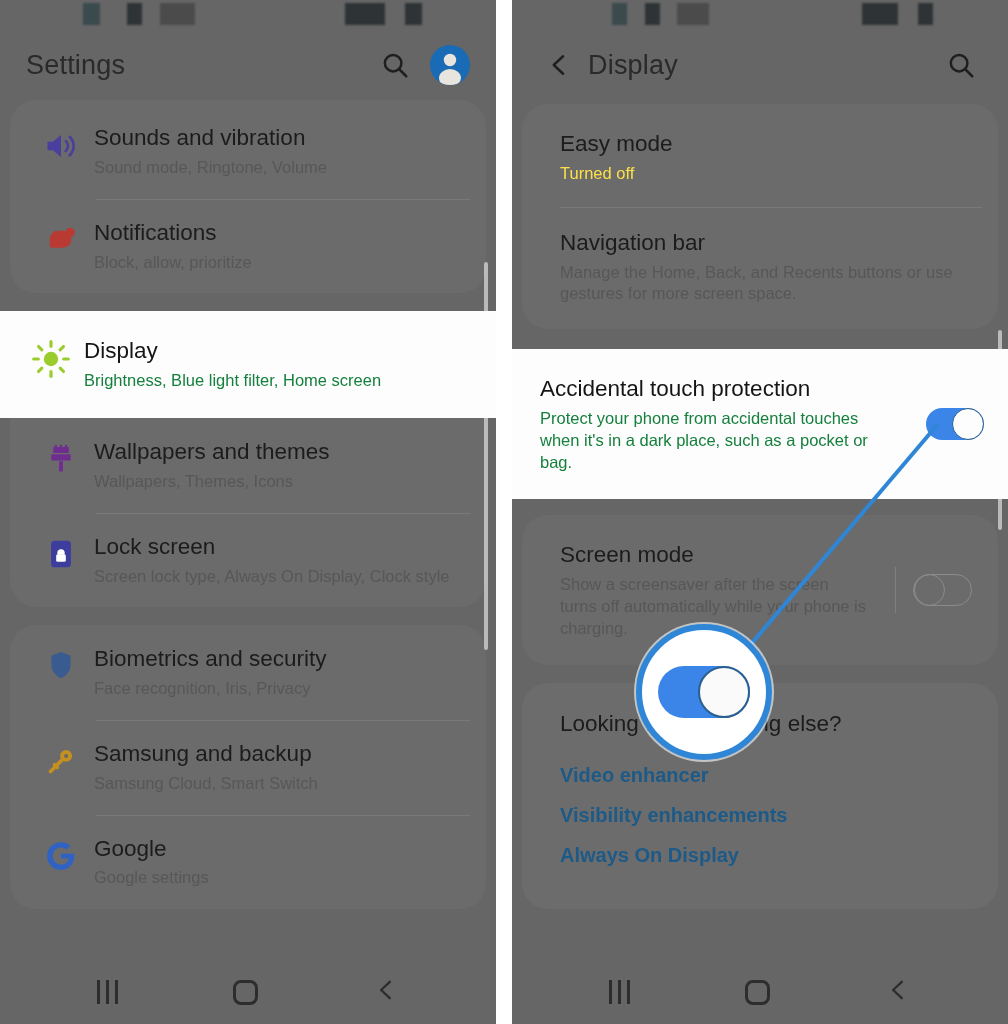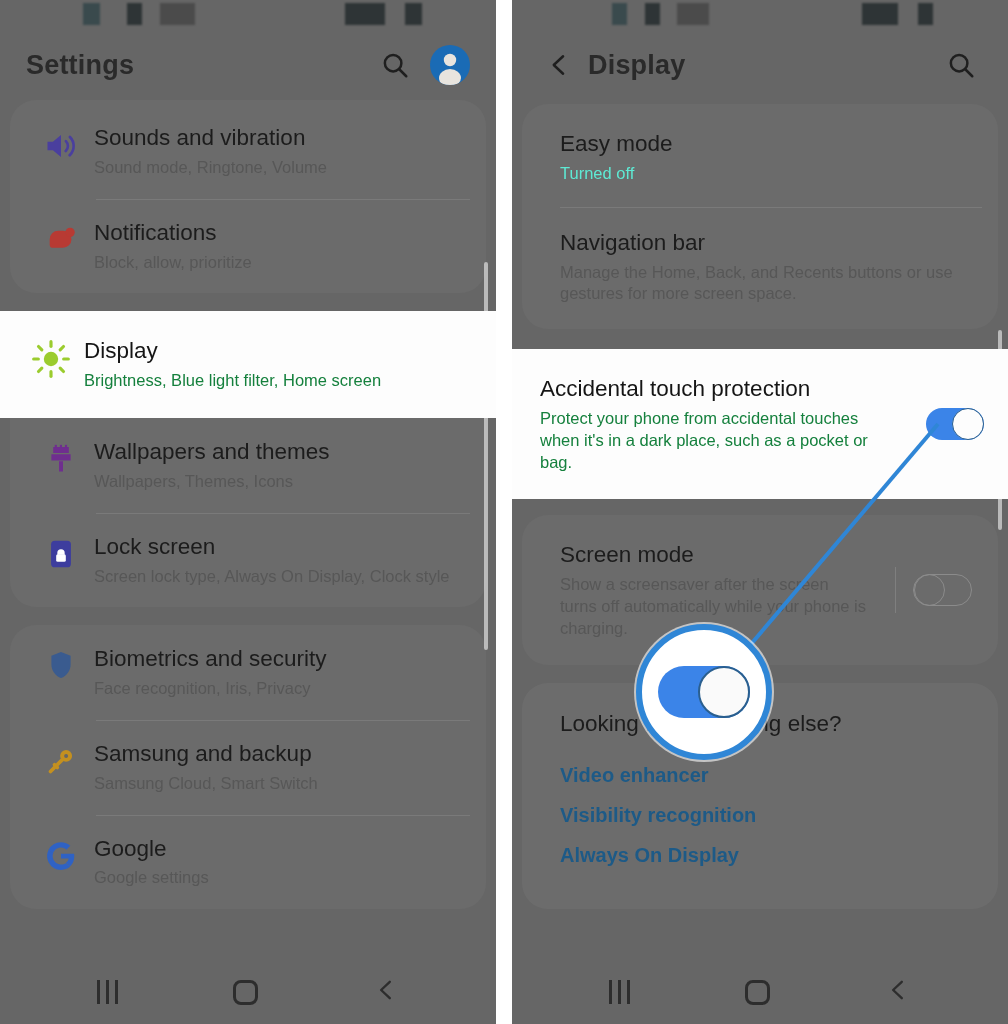--- a/index.html
+++ b/index.html
@@ -44,21 +44,21 @@
   .appbar {
     height: 70px;
     display: flex;
     align-items: center;
     padding: 0 26px;
     position: relative;
   }
   .appbar-title {
     font-size: 27px;
     color: #2a2a2a;
-    font-weight: 700;
+    font-weight: 400;
     letter-spacing: .2px;
   }
   .appbar .spacer { flex: 1; }
   .icon-btn {
     width: 42px; height: 42px;
     display: flex; align-items: center; justify-content: center;
   }
   .back-chevron {
     width: 34px; height: 42px;
     display: flex; align-items: center; justify-content: center;
@@ -106,21 +106,21 @@
     color: #1c1c1c;
     line-height: 1.24;
     font-weight: 400;
   }
   .row-sub {
     font-size: 16.5px;
     color: #575757;
     line-height: 1.32;
     margin-top: 5px;
   }
-  .row-sub.link { color: #5eead4; }
+  .row-sub.link { color: #fde047; }
 
   
   .row.highlight {
     background: #fdfdfd;
     margin: 0 -10px;
     padding-left: 28px;
     padding-right: 32px;
     border-radius: 0;
     z-index: 5;
   }
@@ -492,21 +492,21 @@
           <div class="toggle off">
             <div class="knob"></div>
           </div>
         </div>
       </div>
     </div>
 
     <div class="looking" style="margin-top:8px;">
       <div class="looking-title">Looking for something else?</div>
       <div class="looking-link">Video enhancer</div>
-      <div class="looking-link">Visibility recognition</div>
+      <div class="looking-link">Visibility enhancements</div>
       <div class="looking-link">Always On Display</div>
     </div>
 
     <div class="scrollbar" style="right:6px;top:330px;height:200px;"></div>
 
     <div class="navbar">
       <div class="nav-recents">
           <i></i>
           <i></i>
           <i></i>

